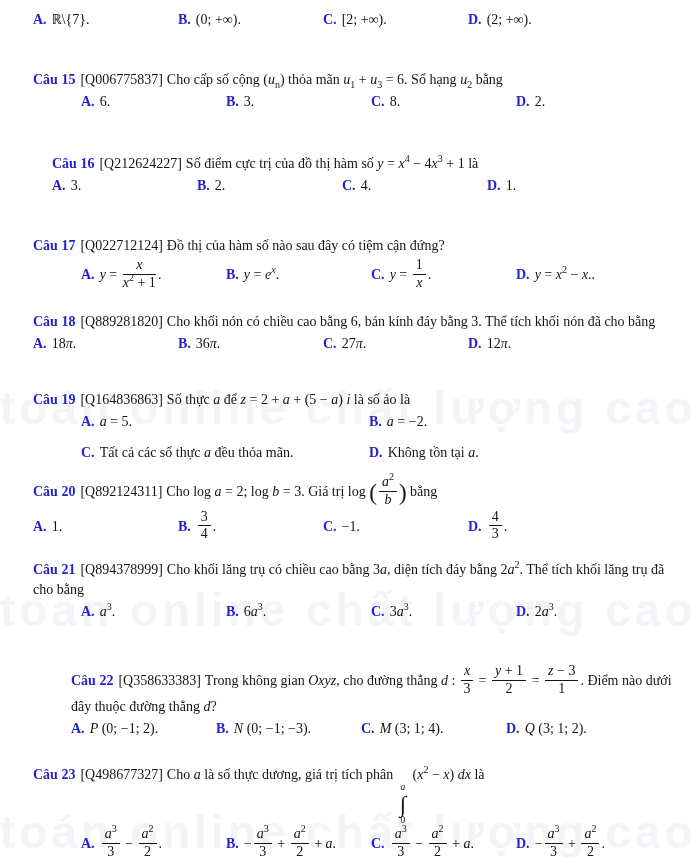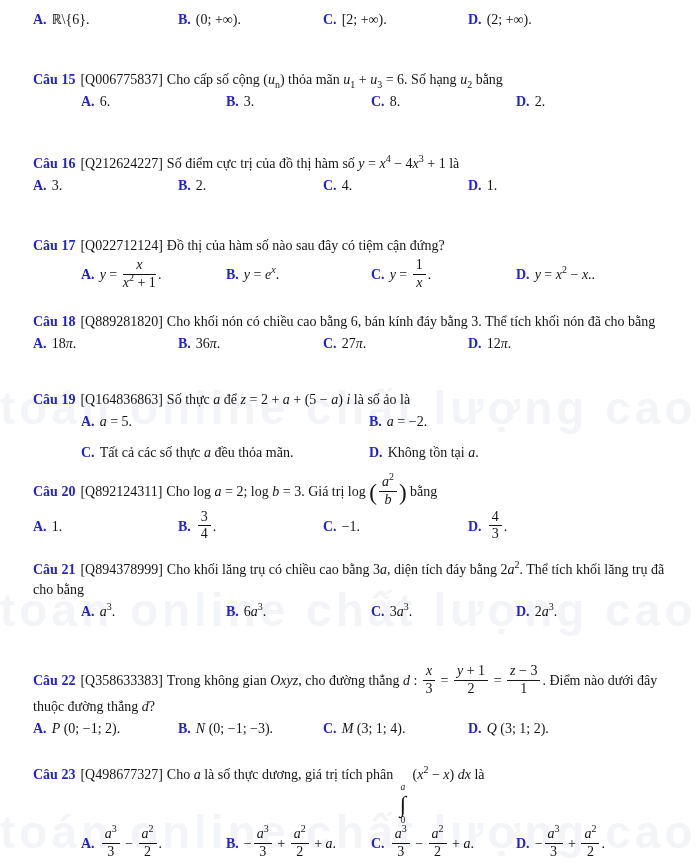--- a/index.html
+++ b/index.html
@@ -28,41 +28,41 @@
   sub{font-size:10px;line-height:0;}
   .frac{display:inline-block;text-align:center;vertical-align:-0.55em;margin:0 2px;line-height:1.05;}
   .frac .num{display:block;border-bottom:1px solid #141414;padding:0 3px 1px;}
   .frac .den{display:block;padding-top:1px;}
   .bigp{font-size:1.65em;vertical-align:-0.18em;line-height:0;}
   .intlim{display:inline-flex;flex-direction:column;align-items:center;line-height:1;vertical-align:-0.85em;margin:0 3px;}
   .intlim .up,.intlim .lo{font-size:9.5px;}
   .intlim .sign{font-size:23px;}
   .q-0{padding-top:2px;}
   .q-1{margin-top:40px;}
-  .q-2{margin-top:42px;}
+  .q-2{margin-top:42px;margin-left:19px;}
   .q-3{margin-top:40px;}
   .q-4{margin-top:22px;}
   .q-5{margin-top:36px;}
   .q-6{margin-top:12px;}
   .q-7{margin-top:18px;}
-  .q-8{margin-top:42px;}
+  .q-8{margin-top:42px;margin-left:38px;}
   .q-9{margin-top:26px;}
 </style>
 </head>
 <body>
 
 <div class="watermark wm1">toán online chất lượng cao</div>
 <div class="watermark wm2">toán online chất lượng cao</div>
 <div class="watermark wm3">toán online chất lượng cao</div>
 
 <div class="page">
 
   <div class="question q-0">
     <div class="opts grid4">
-      <div class="opt"><span class="letter">A.</span><span>ℝ\{6}.</span></div>
+      <div class="opt"><span class="letter">A.</span><span>ℝ\{7}.</span></div>
       <div class="opt"><span class="letter">B.</span><span>(0; +∞).</span></div>
       <div class="opt"><span class="letter">C.</span><span>[2; +∞).</span></div>
       <div class="opt"><span class="letter">D.</span><span>(2; +∞).</span></div>
     </div>
   </div>
 
   <div class="question q-1">
     <div class="stem">
       <span class="qlabel">Câu 15</span><span class="qid">[Q006775837]</span><span>Cho cấp số cộng (<i>u</i><sub>n</sub>) thỏa mãn <i>u</i><sub>1</sub> + <i>u</i><sub>3</sub> = 6. Số hạng <i>u</i><sub>2</sub> bằng</span>
     </div>

